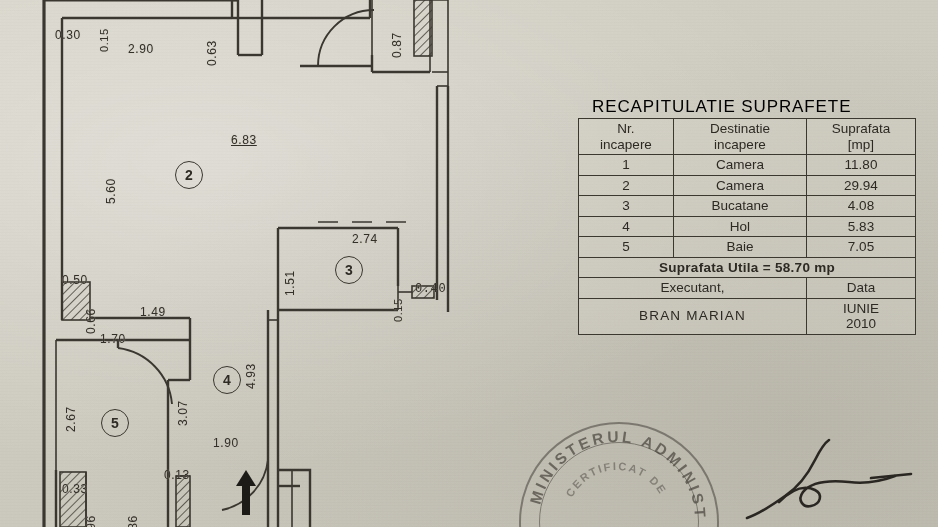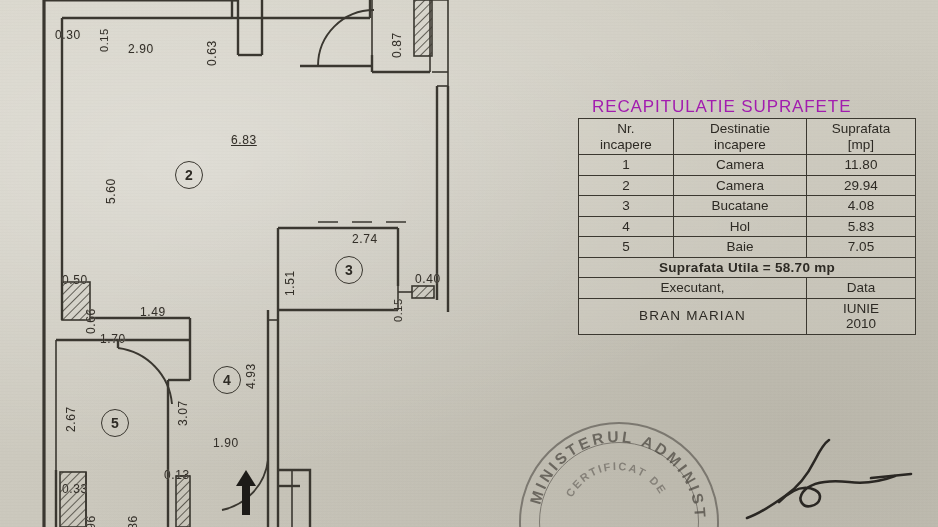--- a/index.html
+++ b/index.html
@@ -40,21 +40,21 @@
   .roomnum{
     position:absolute;width:26px;height:26px;border:1.7px solid #3a3730;
     border-radius:50%;color:#2e2b25;font-size:14px;font-weight:600;
     display:flex;align-items:center;justify-content:center;
     background:transparent;
   }
   
   #legend{position:absolute;left:578px;top:118px;width:316px;}
   #legend-title{
     position:absolute;left:592px;top:97px;
-    font-size:17px;letter-spacing:.9px;color:#a21caf;
+    font-size:17px;letter-spacing:.9px;color:#000000;
   }
   table.recap{border-collapse:collapse;width:316px;table-layout:fixed;}
   table.recap td{
     border:1.6px solid #3b3830;
     color:#2d2a24;font-size:13.5px;text-align:center;
     padding:2px 3px;line-height:1.15;background:rgba(214,211,200,0.35);
   }
   td.c1{width:88px;}
   td.c2{width:126px;}
   td.c3{width:102px;}
@@ -175,21 +175,21 @@
 <div class="dimtxt" style="left:128px;top:42px;">2.90</div>
 <div class="dimtxt vert" style="left:219px;top:52px;">0.63</div>
 <div class="dimtxt vert" style="left:404px;top:44px;">0.87</div>
 
 <div class="dimtxt vert" style="left:118px;top:190px;">5.60</div>
 <div class="dimtxt" style="left:231px;top:133px;text-decoration:underline;">6.83</div>
 
 <div class="dimtxt vert" style="left:297px;top:282px;">1.51</div>
 <div class="dimtxt" style="left:352px;top:232px;">2.74</div>
 <div class="dimtxt vert" style="left:404px;top:310px;font-size:11px;">0.15</div>
-<div class="dimtxt" style="left:415px;top:272px;">0.40</div>
+<div class="dimtxt" style="left:415px;top:282px;font-family:Liberation Mono, monospace;">0.40</div>
 
 <div class="dimtxt" style="left:62px;top:273px;">0.50</div>
 <div class="dimtxt vert" style="left:98px;top:320px;">0.66</div>
 <div class="dimtxt" style="left:116px;top:305px;margin-left:24px;">1.49</div>
 <div class="dimtxt" style="left:100px;top:332px;">1.70</div>
 
 <div class="dimtxt vert" style="left:78px;top:418px;">2.67</div>
 <div class="dimtxt vert" style="left:190px;top:412px;">3.07</div>
 <div class="dimtxt vert" style="left:258px;top:375px;">4.93</div>
 <div class="dimtxt" style="left:213px;top:436px;">1.90</div>

